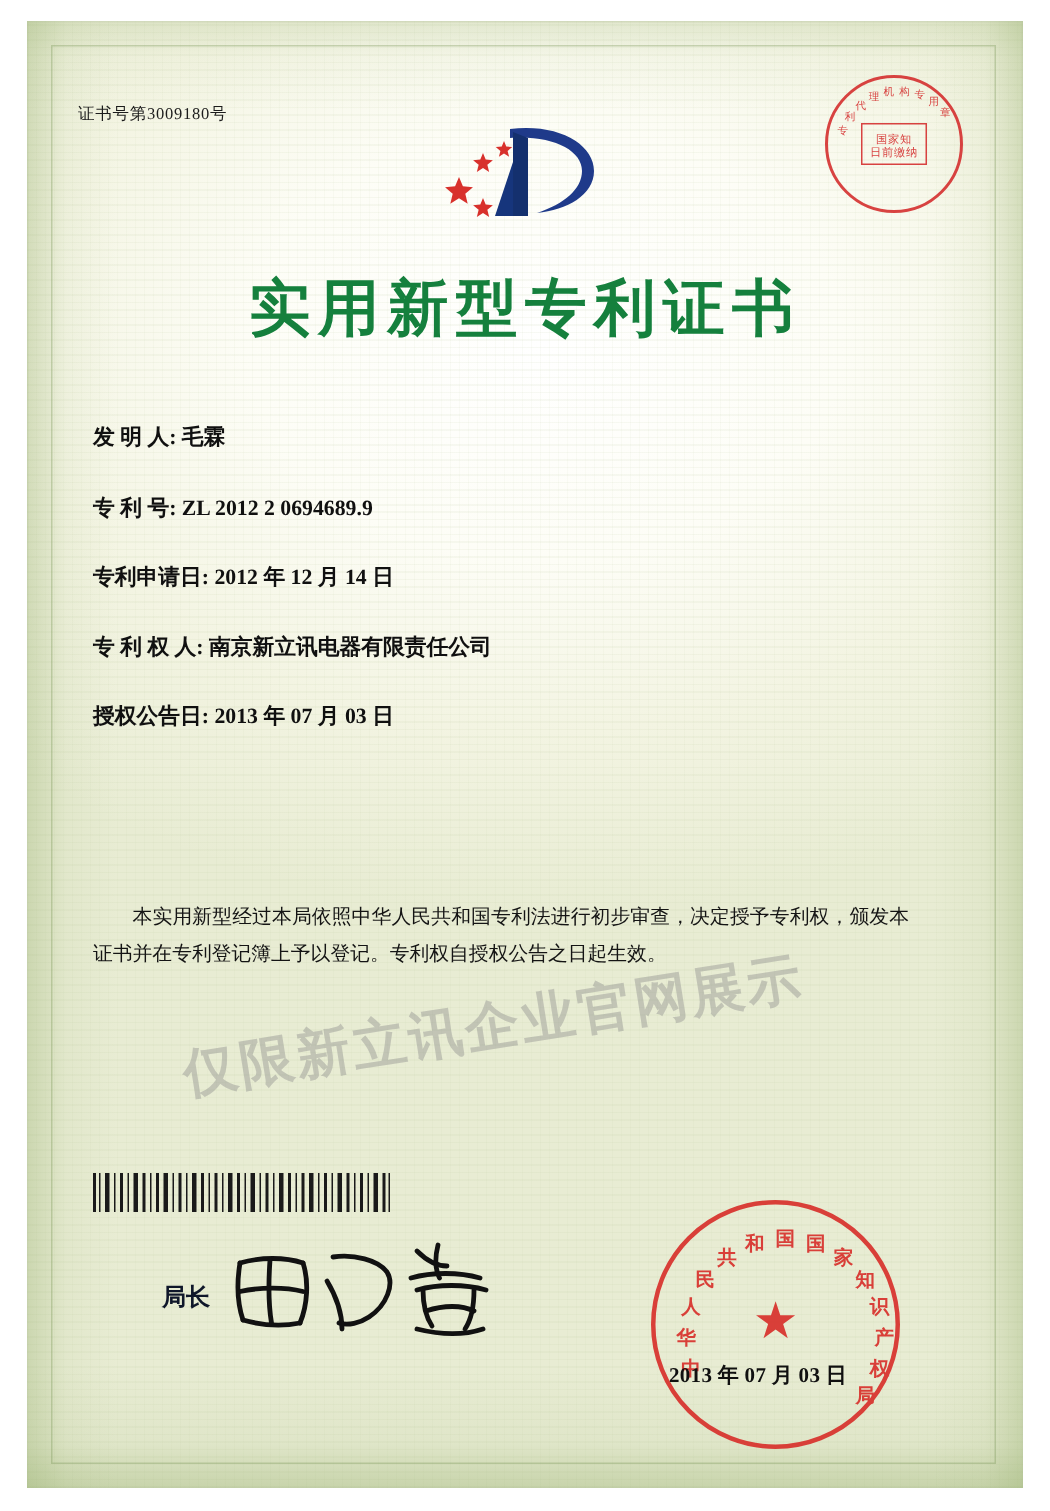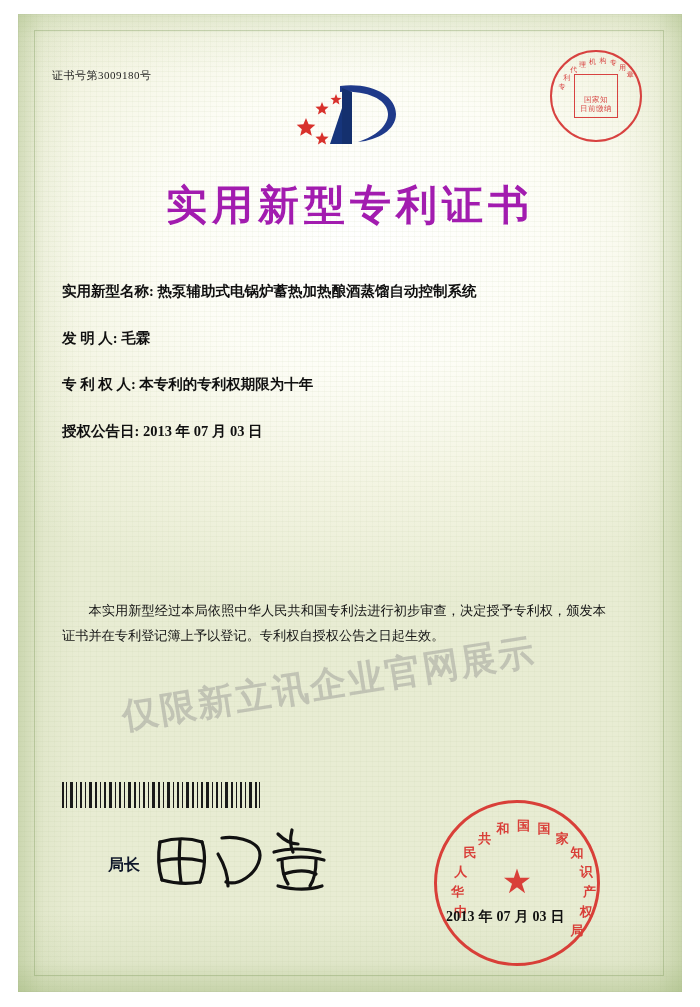--- a/index.html
+++ b/index.html
@@ -94,21 +94,21 @@
 
   .title {
     position: absolute;
     left: 0;
     right: 0;
     top: 178px;
     text-align: center;
     font-size: 41px;
     font-weight: bold;
     letter-spacing: 5px;
-    color: #a21caf;
+    color: #15803d;
     font-family: "DejaVu Serif", "Liberation Serif", serif;
   }
 
   
   .agency-stamp {
     position: absolute;
     right: 58px;
     top: 50px;
     width: 88px;
     height: 88px;
@@ -128,26 +128,26 @@
     font-size: 7px;
     font-family: "Liberation Serif", serif;
     transform-origin: 0 0;
   }
   .agency-stamp .center-box {
     position: absolute;
     left: 50%;
     top: 50%;
     transform: translate(-50%, -50%);
     width: 44px;
-    height: 44px;
+    height: 28px;
     border: 1px solid #d42a2a;
     font-size: 7.5px;
     line-height: 9px;
     text-align: center;
-    padding-top: 20px;
+    padding-top: 5px;
     box-sizing: border-box;
     letter-spacing: 0.5px;
   }
 
   
   .fields {
     position: absolute;
     left: 62px;
     top: 282px;
     width: 540px;
@@ -336,35 +336,39 @@
       <div class="center-box">
         <div>国家知</div>
         <div>日前缴纳</div>
       </div>
     </div>
 
     <div class="title">实用新型专利证书</div>
 
     <div class="fields">
 
-      <div class="field-row">
-        <span class="f-label">实用新型名称:</span>
-        <span class="f-value">热泵辅助式电锅炉蓄热加热酿酒蒸馏自动控制系统</span>
-      </div>
 
       <div class="field-row">
         <span class="f-label">发 明 人:</span>
         <span class="f-value">毛霖</span>
       </div>
 
-
+      <div class="field-row">
+        <span class="f-label">专 利 号:</span>
+        <span class="f-value">ZL 2012 2 0694689.9</span>
+      </div>
+
+      <div class="field-row">
+        <span class="f-label">专利申请日:</span>
+        <span class="f-value">2012 年 12 月 14 日</span>
+      </div>
 
       <div class="field-row">
         <span class="f-label">专 利 权 人:</span>
-        <span class="f-value">本专利的专利权期限为十年</span>
+        <span class="f-value">南京新立讯电器有限责任公司</span>
       </div>
 
       <div class="field-row">
         <span class="f-label">授权公告日:</span>
         <span class="f-value">2013 年 07 月 03 日</span>
       </div>
 
     </div>
 
     <div class="paras">

